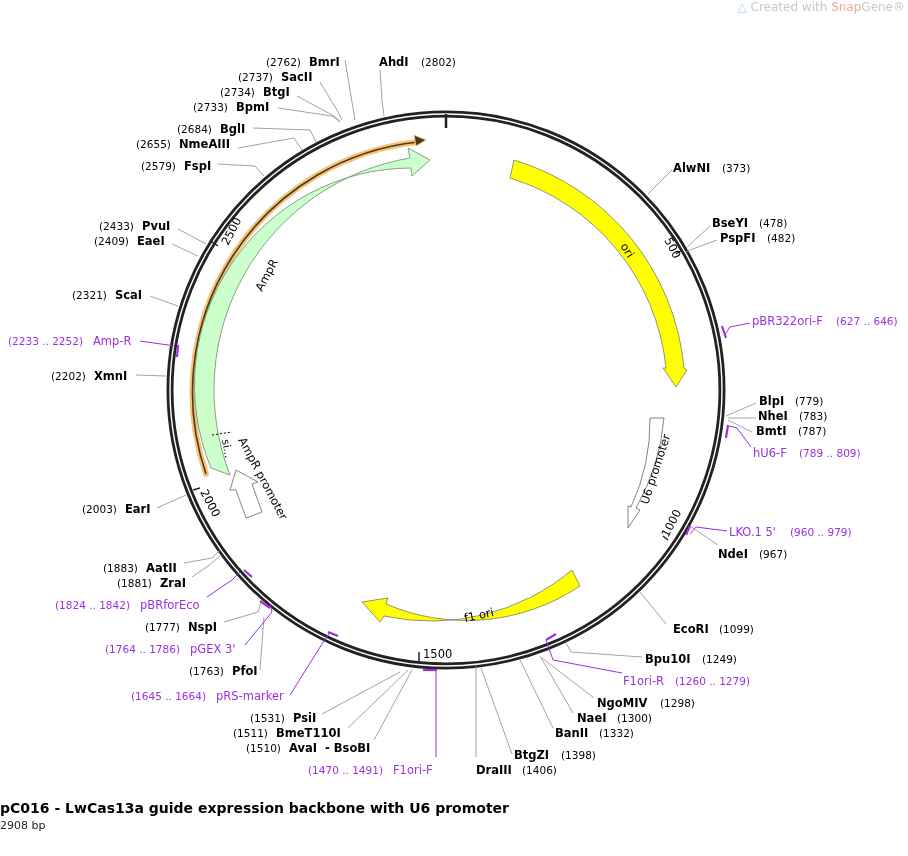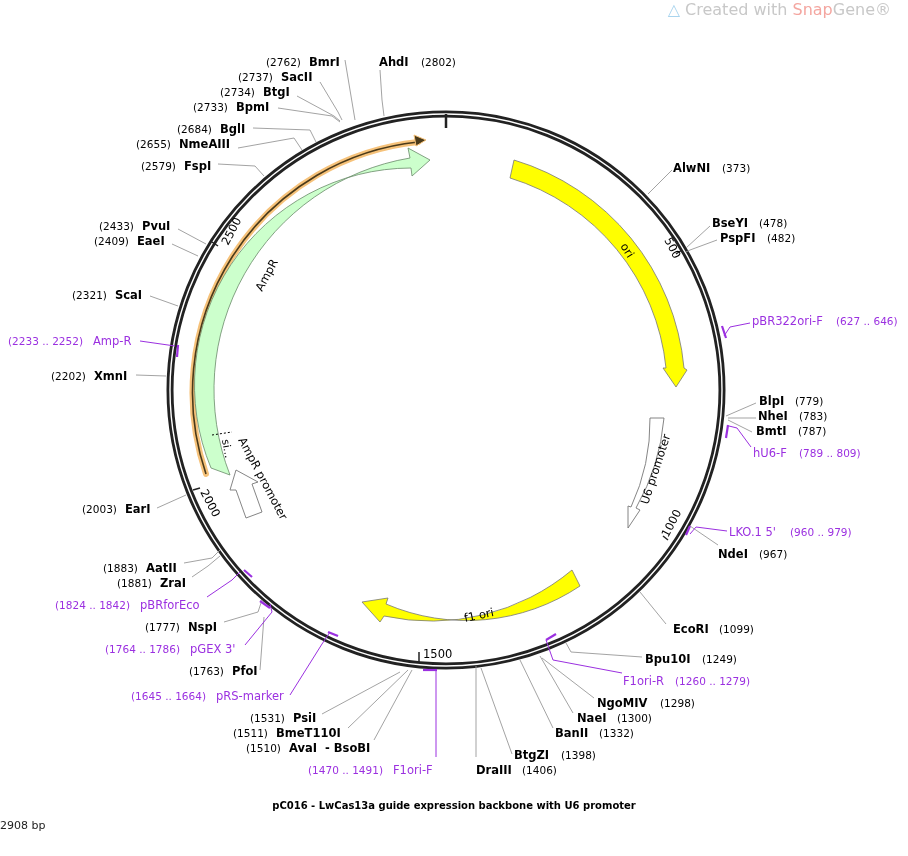--- a/index.html
+++ b/index.html
@@ -1,20 +1,20 @@
 <!DOCTYPE html>
 <html><head>
 <meta charset="utf-8">
 <style>
   html,body{margin:0;padding:0;background:#ffffff;}
   body{width:908px;height:856px;position:relative;overflow:hidden;font-family:"DejaVu Sans","Liberation Sans",sans-serif;}
   #map{position:absolute;left:0;top:0;}
-  .watermark{position:absolute;right:17px;top:0;font-size:16px;color:#c8c8c8;font-family:"DejaVu Sans",sans-serif;white-space:nowrap;}
+  .watermark{position:absolute;right:3px;top:0;font-size:12px;color:#c8c8c8;font-family:"DejaVu Sans",sans-serif;white-space:nowrap;}
   .watermark .snap{color:#f4a6a0;}
-  .title{position:absolute;left:0;width:908px;top:800px;text-align:center;font-weight:bold;font-size:10px;color:#000;}
+  .title{position:absolute;left:0;width:908px;top:800px;text-align:left;font-weight:bold;font-size:14px;color:#000;}
   .subtitle{position:absolute;left:0;width:908px;top:819px;text-align:left;font-size:11px;color:#222;}
   svg text{font-family:"DejaVu Sans",sans-serif;}
   .enz-name{font-weight:bold;font-size:11.5px;fill:#000;}
   .enz-pos{font-size:10.5px;fill:#000;}
   .primer{font-size:11.5px;fill:#9b30e0;}
   .tick-label{font-size:11.5px;fill:#000;}
   .feat-label{font-size:11.5px;fill:#000;}
 </style>
 </head>
 <body>

